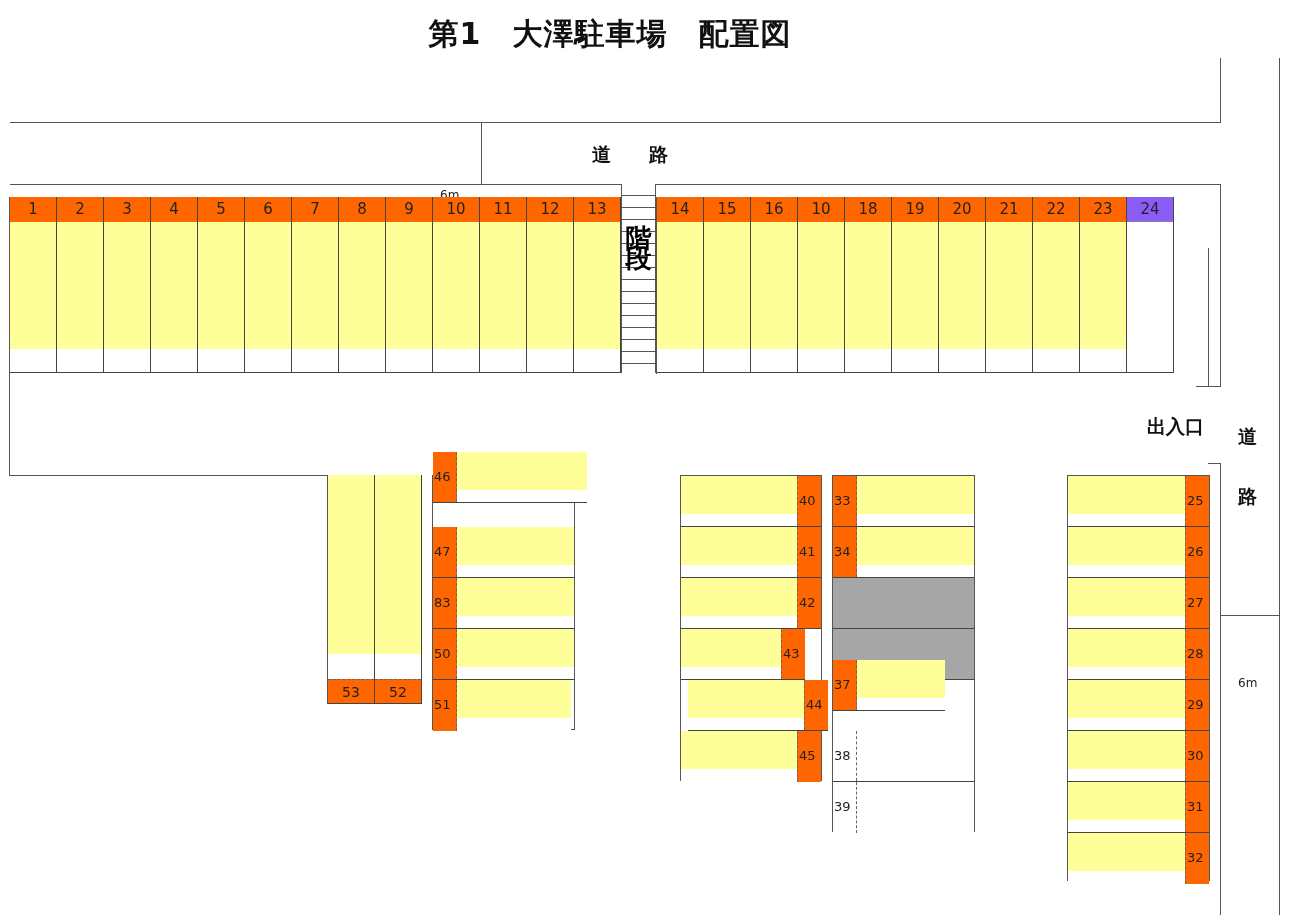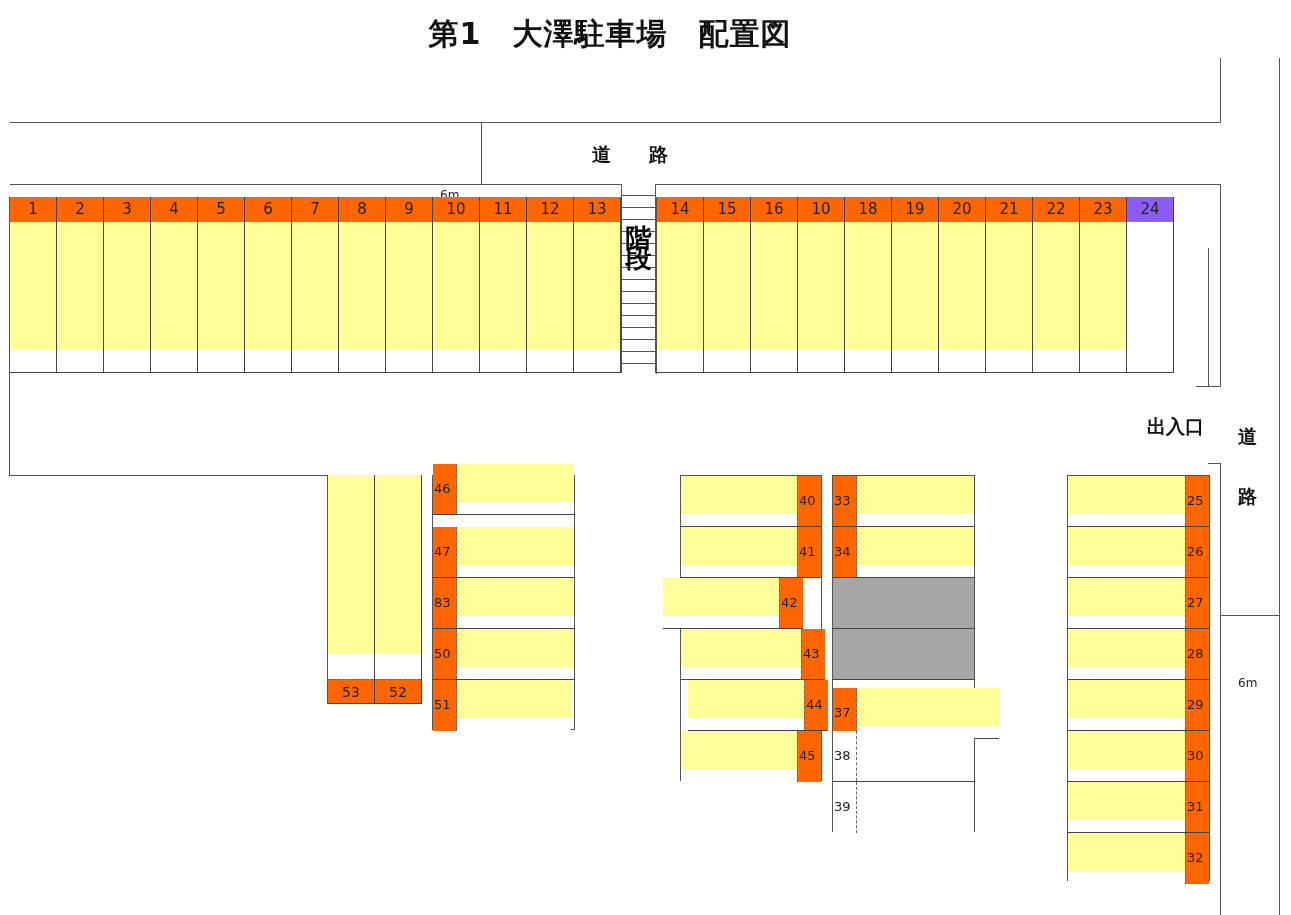--- a/index.html
+++ b/index.html
@@ -194,21 +194,21 @@
       <div class="num">53</div>
     </div>
   <div class="vspace" style="left:375px;">
       <div class="fill"></div>
       <div class="num">52</div>
     </div>
 </div>
 
 <div>
   <div class="block-border" style="left:432px; top:475px; width:143px; height:255px;"></div>
-  <div class="hspace" style="left:433px; top:464px; width:141px;">
+  <div class="hspace" style="left:433px; top:452px; width:154px;">
       <div class="num num-left">46</div>
       <div class="fill" style="left:24px; right:0;"></div>
     </div>
   <div class="hspace" style="left:433px; top:527px; width:141px;">
       <div class="num num-left">47</div>
       <div class="fill" style="left:24px; right:0;"></div>
     </div>
   <div class="hspace" style="left:433px; top:578px; width:141px;">
       <div class="num num-left">83</div>
       <div class="fill" style="left:24px; right:0;"></div>
@@ -226,25 +226,25 @@
 <div>
   <div class="block-border" style="left:680px; top:475px; width:142px; height:306px;"></div>
   <div class="hspace" style="left:681px; top:476px; width:140px;">
       <div class="fill" style="left:0; right:24px;"></div>
       <div class="num num-right">40</div>
     </div>
   <div class="hspace" style="left:681px; top:527px; width:140px;">
       <div class="fill" style="left:0; right:24px;"></div>
       <div class="num num-right">41</div>
     </div>
-  <div class="hspace" style="left:663px; top:578px; width:140px;">
+  <div class="hspace" style="left:681px; top:578px; width:140px;">
       <div class="fill" style="left:0; right:24px;"></div>
       <div class="num num-right">42</div>
     </div>
-  <div class="hspace" style="left:681px; top:629px; width:144px;">
+  <div class="hspace" style="left:681px; top:629px; width:124px;">
       <div class="fill" style="left:0; right:24px;"></div>
       <div class="num num-right">43</div>
     </div>
   <div class="hspace" style="left:688px; top:680px; width:140px;padding-left:44px;">
       <div class="fill" style="left:0; right:24px;"></div>
       <div class="num num-right">44</div>
     </div>
   <div class="hspace" style="left:681px; top:731px; width:140px; border-bottom:none;">
       <div class="fill" style="left:0; right:24px;"></div>
       <div class="num num-right">45</div>
@@ -262,21 +262,21 @@
       <div class="fill" style="left:24px; right:0;"></div>
     </div>
   <div class="hspace gray" style="left:833px; top:578px; width:141px;">
       <div class="num num-left">35</div>
       <div class="fill" style="left:24px; right:0;"></div>
     </div>
   <div class="hspace gray" style="left:833px; top:629px; width:141px;">
       <div class="num num-left">36</div>
       <div class="fill" style="left:24px; right:0;"></div>
     </div>
-  <div class="hspace" style="left:833px; top:688px; width:166px;">
+  <div class="hspace" style="left:833px; top:660px; width:112px;">
       <div class="num num-left">37</div>
       <div class="fill" style="left:24px; right:0;"></div>
     </div>
   <div class="hspace vacant" style="left:833px; top:731px; width:141px;">
       <div class="num num-left">38</div>
       <div class="fill" style="left:24px; right:0;"></div>
     </div>
   <div class="hspace vacant" style="left:833px; top:782px; width:141px; border-bottom:none;">
       <div class="num num-left">39</div>
       <div class="fill" style="left:24px; right:0;"></div>

